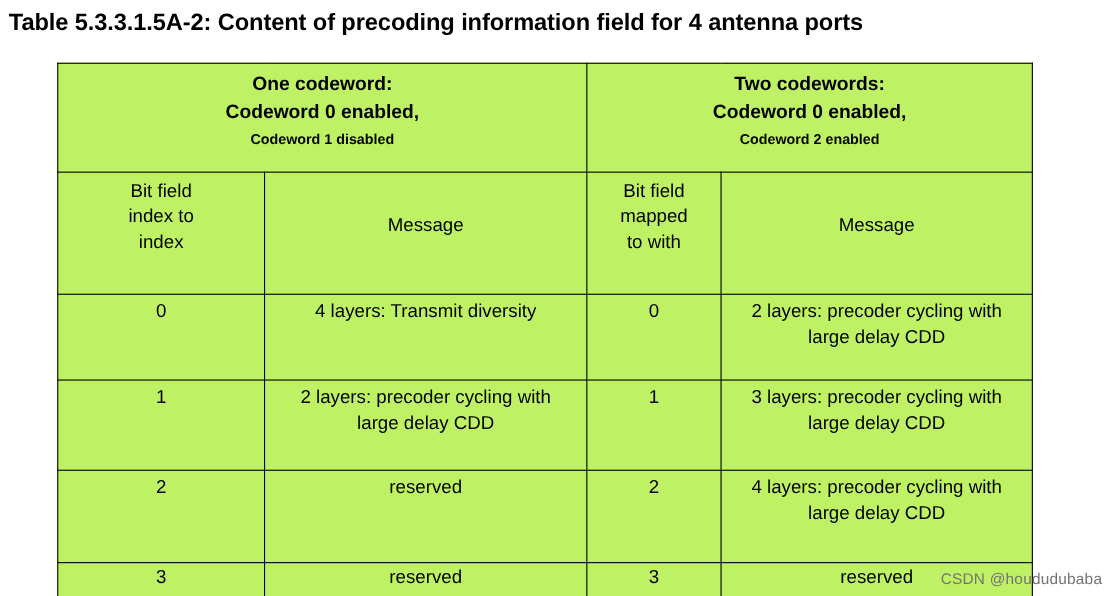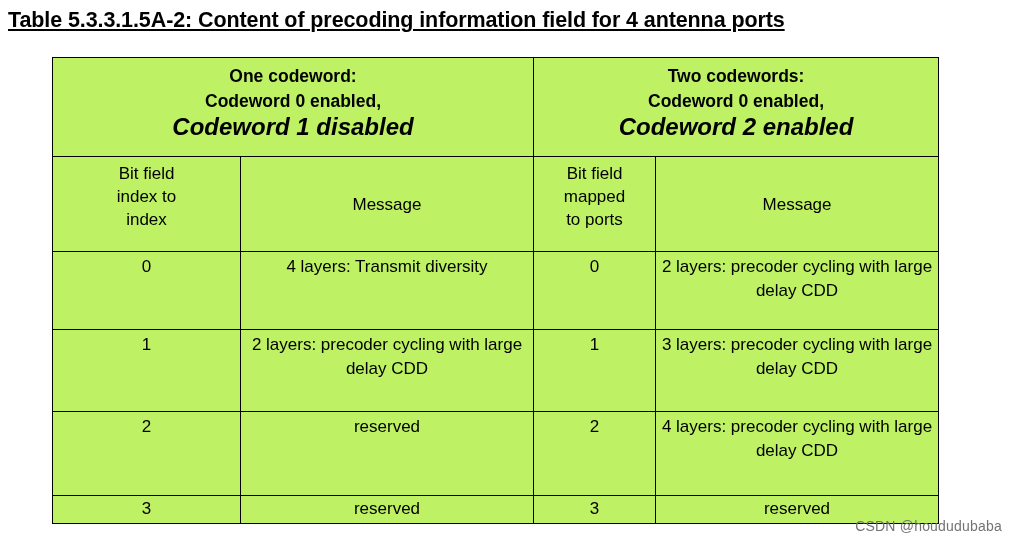--- a/index.html
+++ b/index.html
@@ -18,40 +18,39 @@
 
   #page-title {
     position: absolute;
     left: 8px;
     top: 8px;
     font-size: 21.5px;
     font-weight: bold;
     letter-spacing: -0.1px;
     white-space: nowrap;
     line-height: 1.2;
-    text-decoration: underline;
   }
 
   #table-wrap {
     position: absolute;
     left: 52px;
     top: 57px;
     width: 886px;
   }
 
   table.spec-table {
     border-collapse: collapse;
     table-layout: fixed;
     width: 886px;
     background: #bef264;
   }
   table.spec-table td,
   table.spec-table th {
     border: 1.4px solid #000000;
-    padding: 0;
+    padding: 16px;
     text-align: center;
     vertical-align: top;
     font-weight: normal;
   }
 
   
   col.c-idx-left { width: 188px; }
   col.c-msg-left { width: 293px; }
   col.c-idx-right { width: 122px; }
   col.c-msg-right { width: 283px; }
@@ -61,24 +60,23 @@
     height: 92px;
     padding: 6px 6px 0 6px !important;
     vertical-align: top;
   }
   .gh-line1, .gh-line2 {
     font-size: 17.5px;
     font-weight: bold;
     line-height: 25px;
   }
   .gh-line3 {
-    font-size: 24px;
+    font-size: 13px;
     font-weight: bold;
     line-height: 26px;
-    font-style: italic;
   }
 
   
   .col-head {
     height: 89px;
     font-size: 17px;
     font-weight: bold;
     line-height: 23px;
     padding-top: 5px !important;
     vertical-align: top;
@@ -139,21 +137,21 @@
       <tr>
         <th class="col-head">
           <div>Bit field</div>
           <div>index to</div>
           <div>index</div>
         </th>
         <th class="col-head msg">Message</th>
         <th class="col-head">
           <div>Bit field</div>
           <div>mapped</div>
-          <div>to ports</div>
+          <div>to with</div>
         </th>
         <th class="col-head msg">Message</th>
       </tr>
     </thead>
     <tbody>
       <tr class="row-tall">
         <td class="cell">0</td>
         <td class="cell">4 layers: Transmit diversity</td>
         <td class="cell">0</td>
         <td class="cell">2 layers: precoder cycling with large delay CDD</td>

